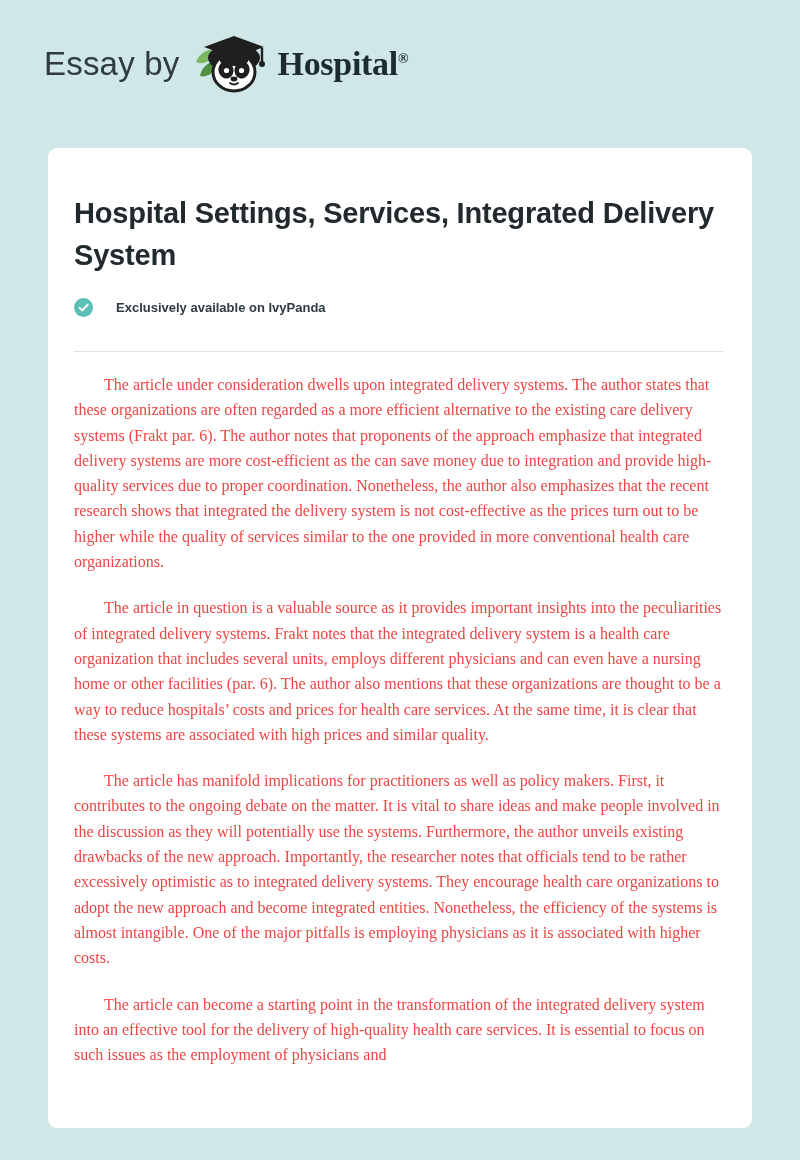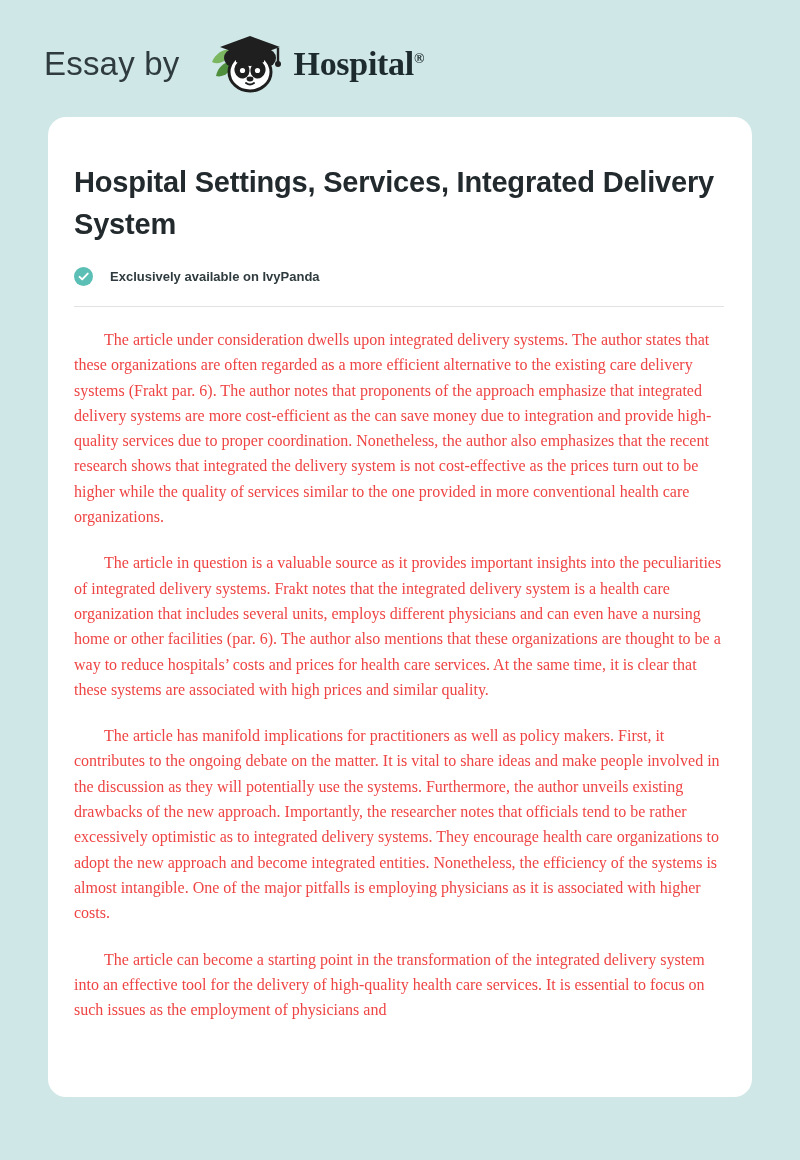--- a/index.html
+++ b/index.html
@@ -24,21 +24,21 @@
   .header {
     height: 128px;
     display: flex;
     align-items: center;
     padding-left: 44px;
     box-sizing: border-box;
   }
   .brand {
     display: flex;
     align-items: center;
-    gap: 26px;
+    gap: 10px;
   }
   .brand-essay {
     font-size: 33px;
     color: #2f3b3f;
     letter-spacing: 0.2px;
     font-weight: 400;
   }
   .logo-wrap {
     display: flex;
     align-items: center;
@@ -62,41 +62,41 @@
   .brand-name .reg {
     font-size: 14px;
     vertical-align: super;
     font-weight: bold;
   }
 
   
   .card {
     position: absolute;
     left: 48px;
-    top: 117px;
+    top: 148px;
     width: 704px;
     min-height: 980px;
     background: #ffffff;
-    border-radius: 18px;
+    border-radius: 9px;
     box-sizing: border-box;
     padding: 44px 28px 40px 26px;
   }
   .doc-title {
     font-size: 29px;
     line-height: 42px;
     font-weight: bold;
     color: #222a2d;
     margin: 0 0 22px 0;
     letter-spacing: -0.2px;
   }
   .exclusive {
     display: flex;
     align-items: center;
-    gap: 17px;
-    margin-bottom: 20px;
+    gap: 23px;
+    margin-bottom: 34px;
   }
   .check-badge {
     width: 19px;
     height: 19px;
     border-radius: 50%;
     background: #5bbfb5;
     display: inline-flex;
     align-items: center;
     justify-content: center;
     flex: 0 0 auto;

